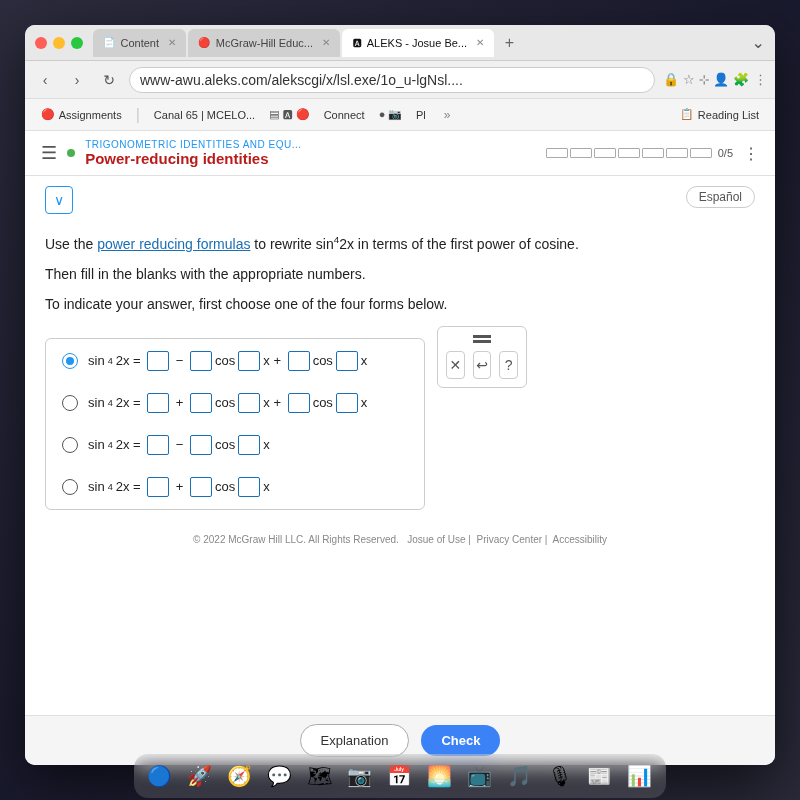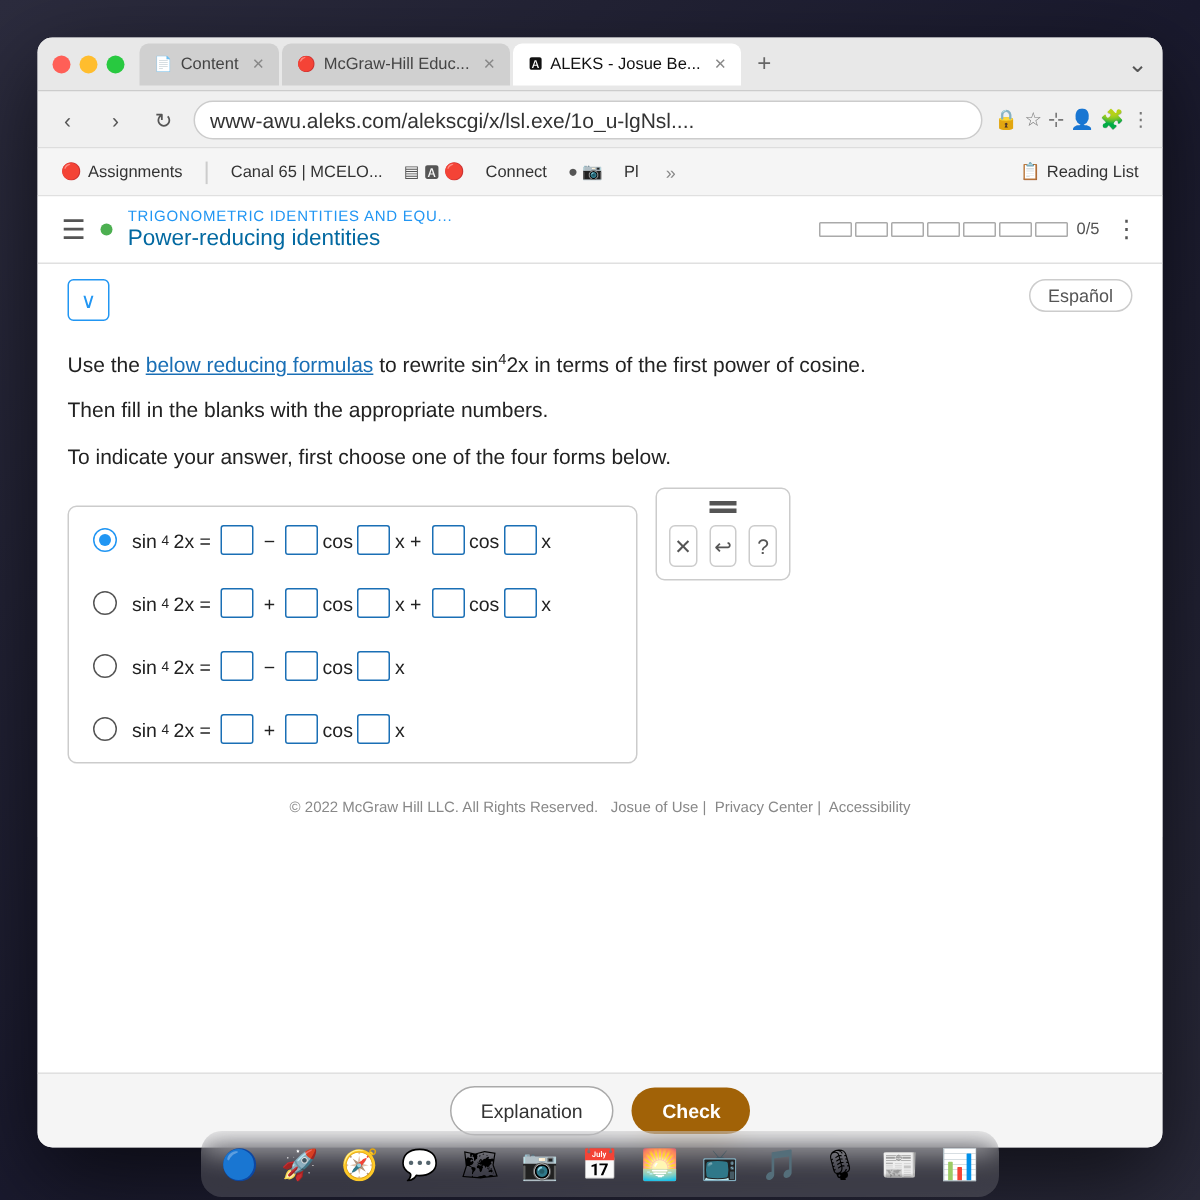--- a/index.html
+++ b/index.html
@@ -209,22 +209,22 @@
       flex: 1;
     }
     .aleks-topic-subtitle {
       font-size: 10px;
       color: #2196F3;
       text-transform: uppercase;
       letter-spacing: 0.5px;
     }
     .aleks-topic-title {
       font-size: 15px;
-      font-weight: 400;
-      color: #0369a1;
+      font-weight: 700;
+      color: #b91c1c;
     }
     .progress-area {
       display: flex;
       align-items: center;
       gap: 6px;
     }
     .progress-boxes {
       display: flex;
       gap: 2px;
     }
@@ -405,21 +405,21 @@
       background: #fff;
       font-size: 13px;
       color: #333;
       cursor: pointer;
     }
 
     .btn-check {
       padding: 8px 20px;
       border: none;
       border-radius: 20px;
-      background: #a16207;
+      background: #3b82f6;
       font-size: 13px;
       color: #fff;
       cursor: pointer;
       font-weight: 600;
     }
 
     .copyright-text {
       font-size: 10px;
       color: #888;
       text-align: center;
@@ -556,21 +556,21 @@
       </div>
 
       <div class="content-area">
         <button class="espanol-btn">Español</button>
 
         <div style="margin-bottom:8px;">
           <div class="chevron-down">∨</div>
         </div>
 
         <div class="question-text">
-          Use the <a>below reducing formulas</a> to rewrite sin<sup class="sup">4</sup>2x in terms of the first power of cosine.
+          Use the <a>power reducing formulas</a> to rewrite sin<sup class="sup">4</sup>2x in terms of the first power of cosine.
         </div>
         <div class="question-text">
           Then fill in the blanks with the appropriate numbers.
         </div>
         <div class="question-text">
           To indicate your answer, first choose one of the four forms below.
         </div>
 
         <div style="display:flex;align-items:flex-start;margin-top:10px;">
 

